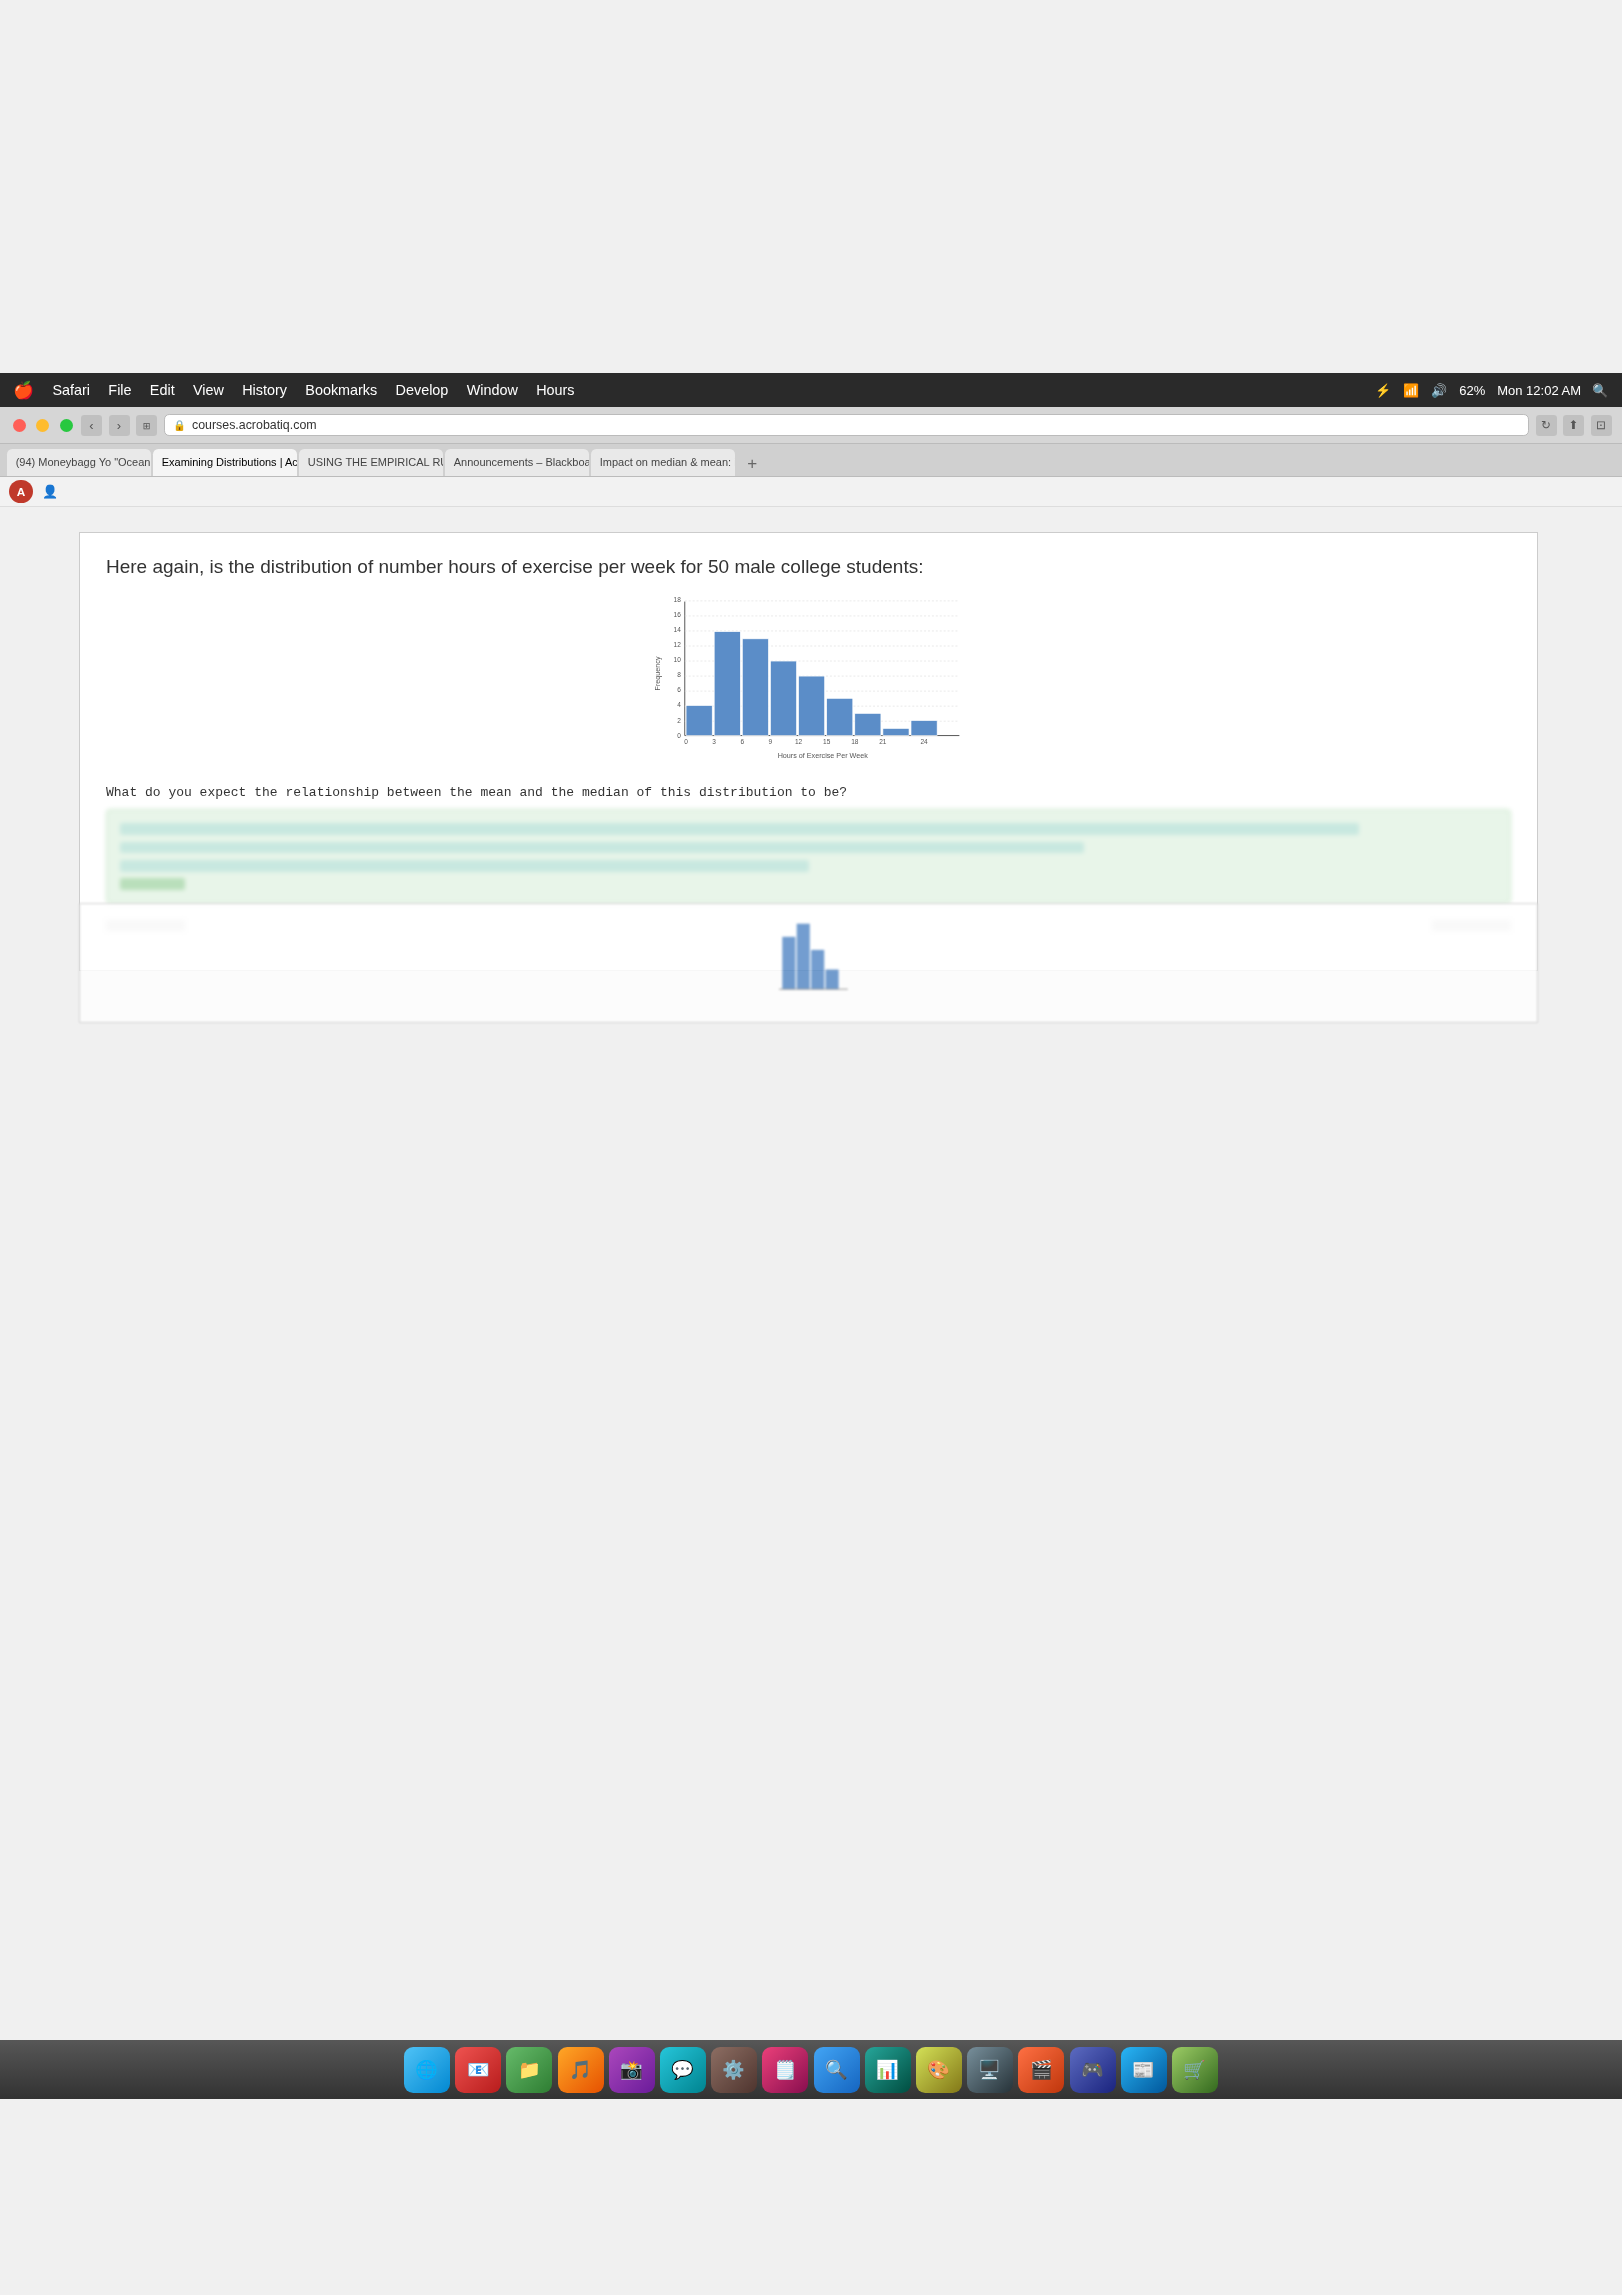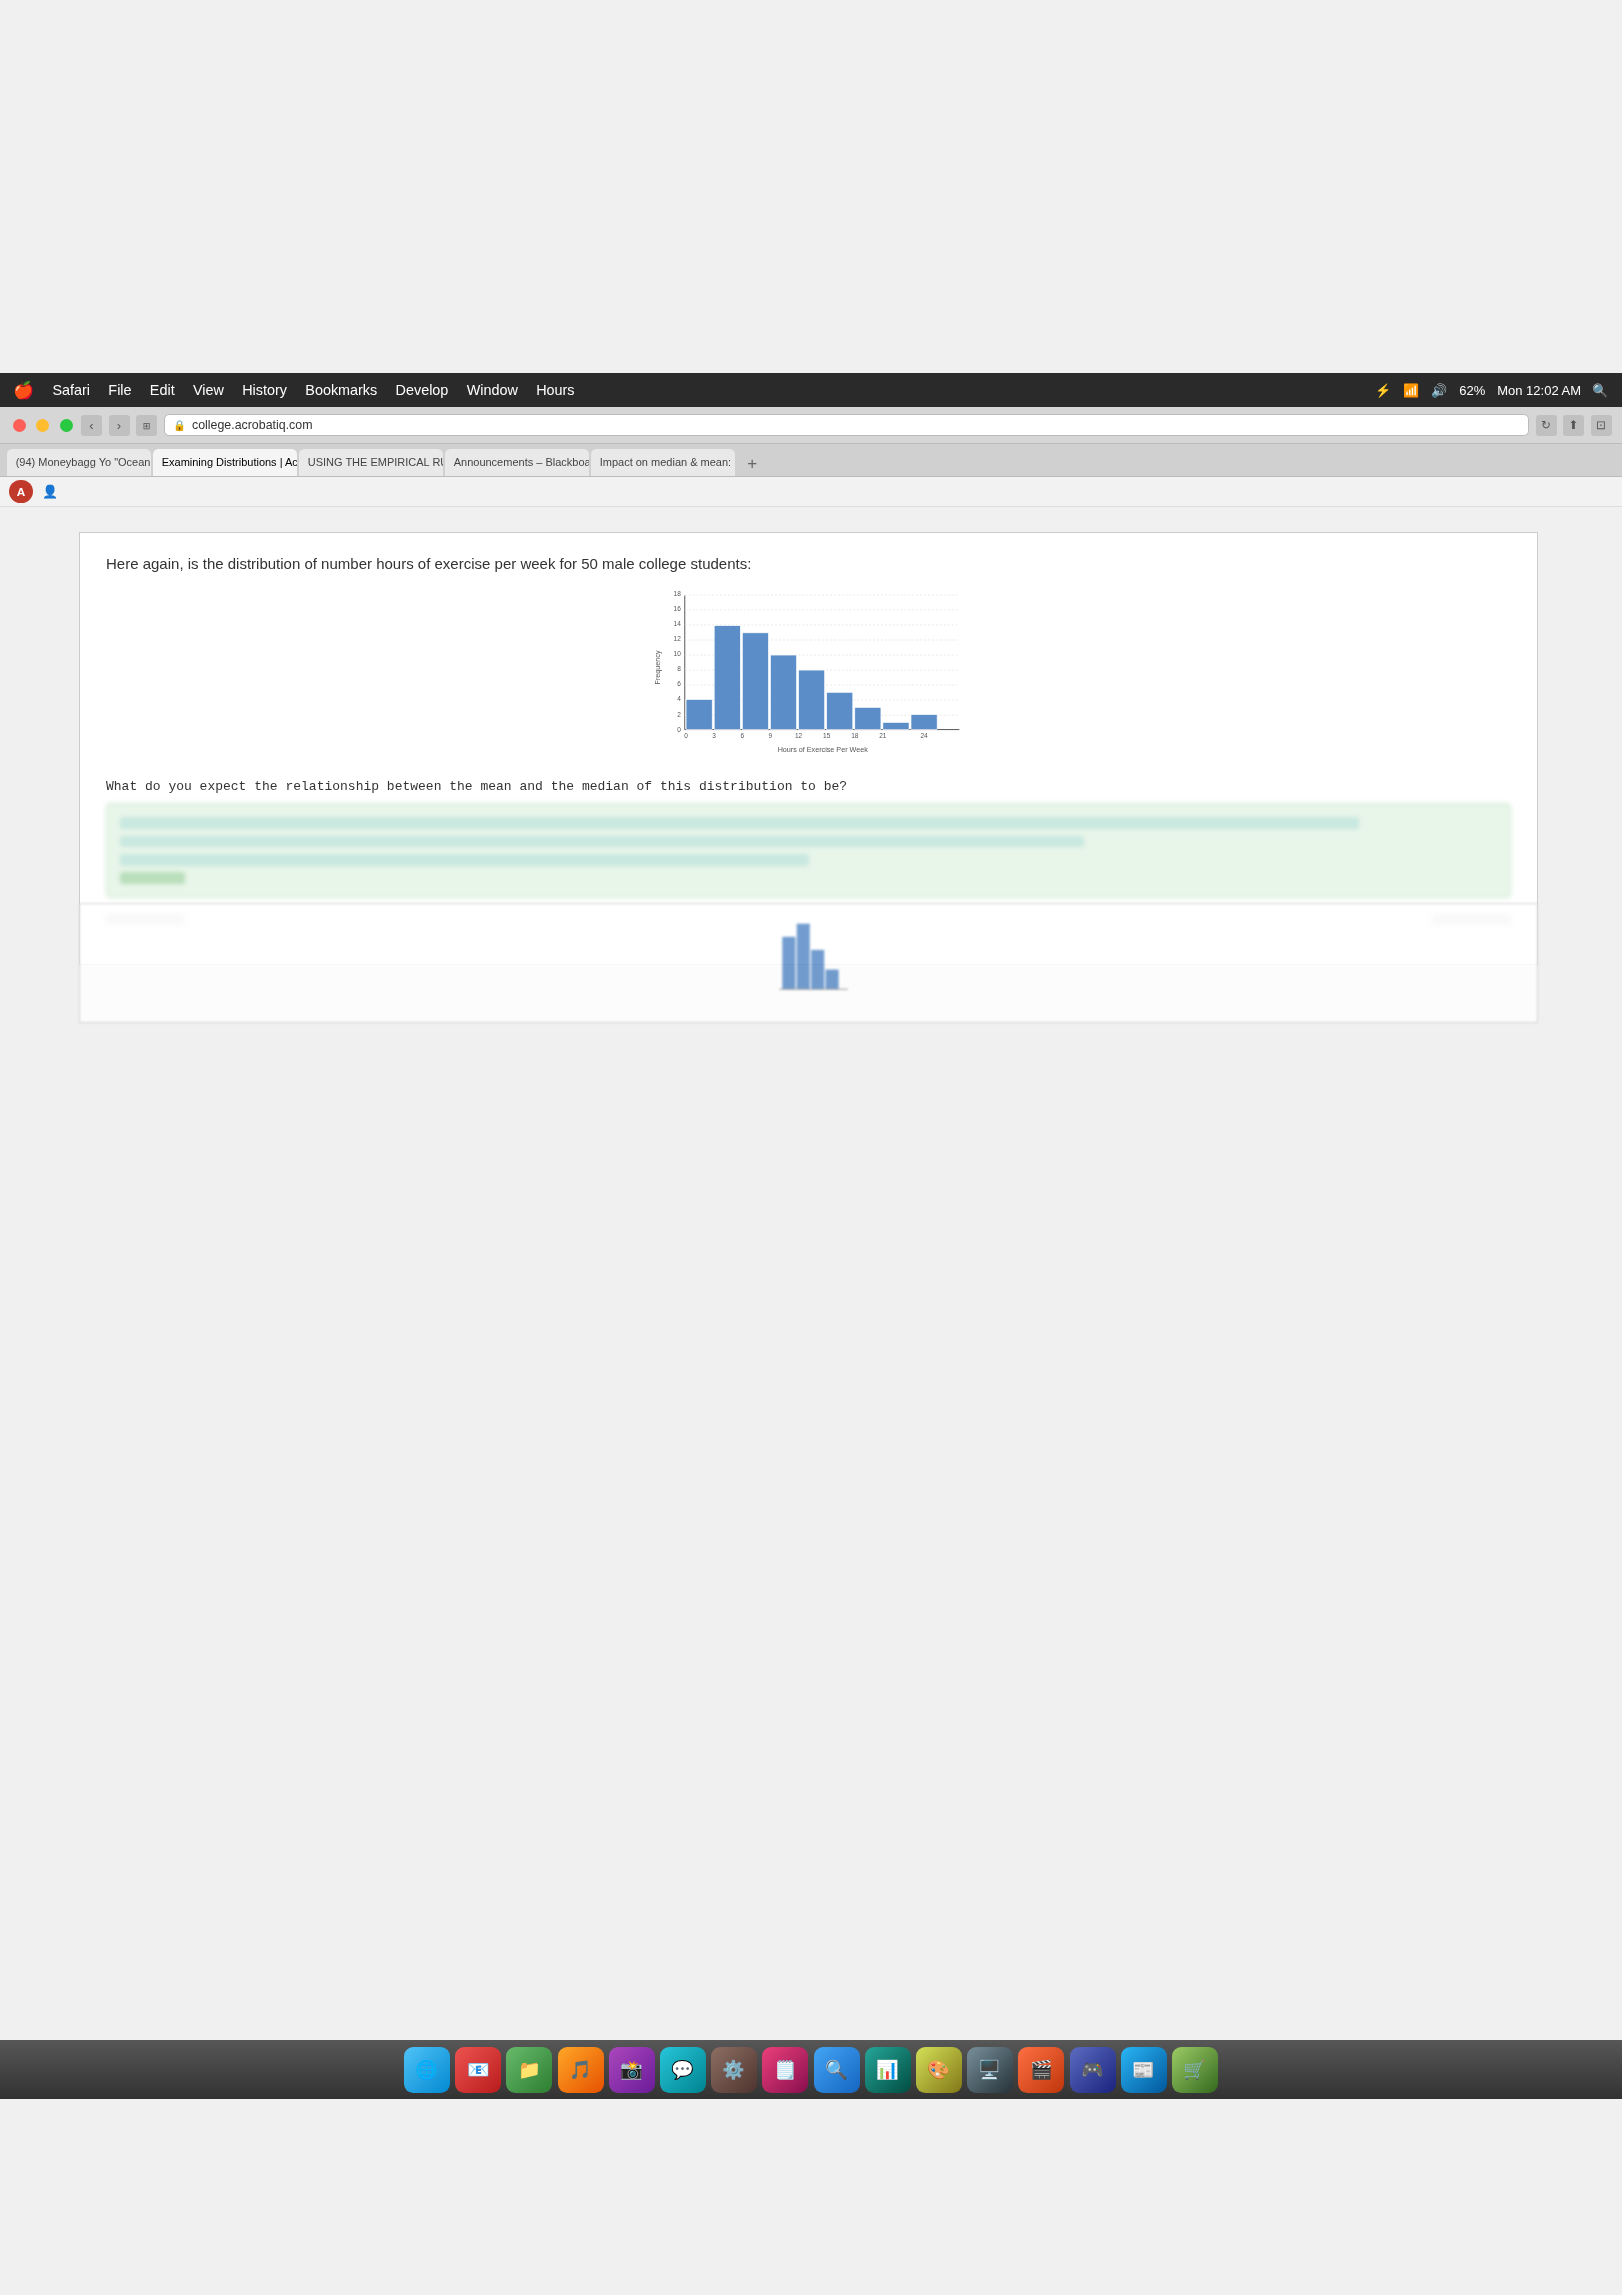--- a/index.html
+++ b/index.html
@@ -164,21 +164,21 @@
       margin-bottom: 11.8px;
       font-size: 13px;
       color: #444;
     }
     .points-badge {
       font-size: 13px;
       color: #333;
     }
 
     .question-text {
-      font-size: 15px;
+      font-size: 19px;
       color: #333;
       margin-bottom: 14.4px;
       line-height: 1.5;
     }
 
     
     .chart-container {
       display: flex;
       justify-content: center;
       margin-bottom: 19.6px;
@@ -318,21 +318,21 @@
 
   <div class="toolbar-row">
     <span class="traffic-light tl-red"></span>
     <span class="traffic-light tl-yellow"></span>
     <span class="traffic-light tl-green"></span>
     <div class="nav-btn">‹</div>
     <div class="nav-btn">›</div>
     <div class="nav-btn" style="font-size:9.2px;">⊞</div>
     <div class="address-bar">
       <span class="lock-icon">🔒</span>
-      <span>college.acrobatiq.com</span>
+      <span>courses.acrobatiq.com</span>
     </div>
     <div class="toolbar-icons">
       <div class="toolbar-icon-btn">↻</div>
       <div class="toolbar-icon-btn">⬆</div>
       <div class="toolbar-icon-btn">⊡</div>
     </div>
   </div>
 
   <div class="tabs-row">
     <div class="tab">(94) Moneybagg Yo "Ocean Spray" (Pro...</div>

